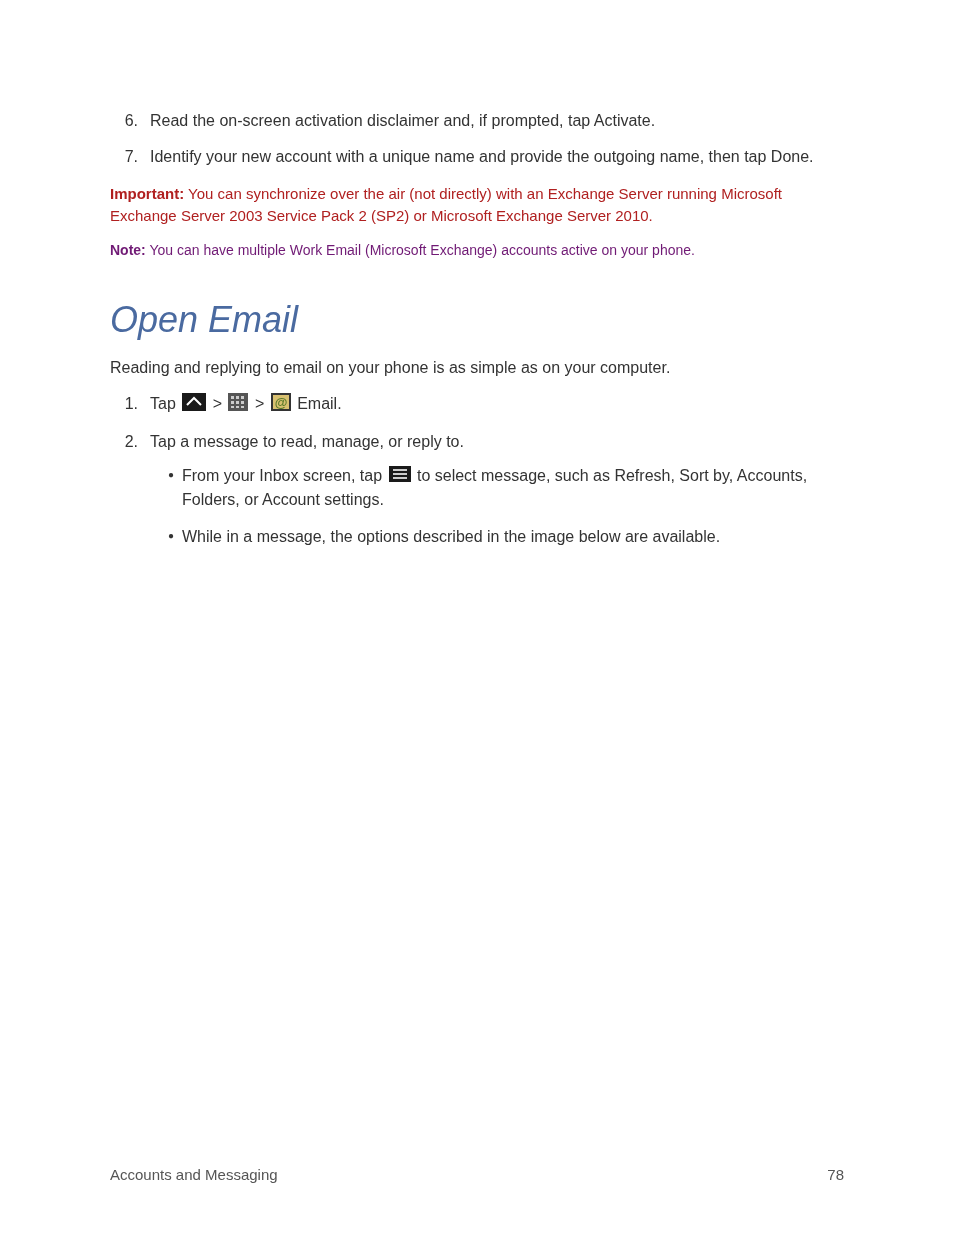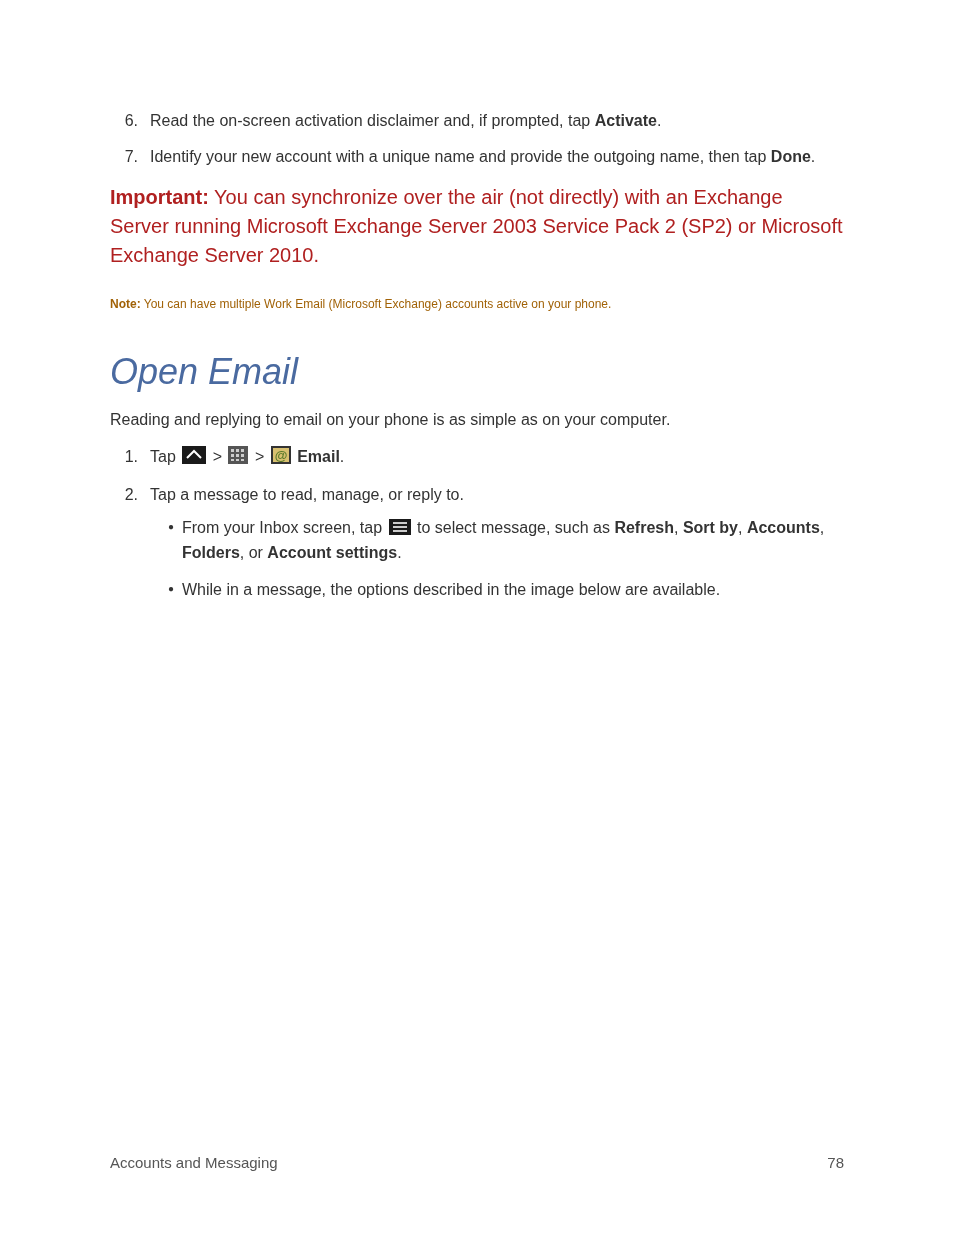--- a/index.html
+++ b/index.html
@@ -28,31 +28,31 @@
   .ol-num {
     width: 28px;
     flex-shrink: 0;
     text-align: right;
     padding-right: 12px;
     color: #333;
   }
   .ol-body {
     flex: 1;
   }
-  .bold { font-weight: bold; text-align: center; }
+  .bold { font-weight: normal; text-align: center; }
   .important {
     color: #b02020;
-    font-size: 20px;
+    font-size: 15px;
     line-height: 1.45;
-    margin-bottom: 26px;
+    margin-bottom: 14px;
   }
   .important .label { font-weight: bold; }
   .note {
-    color: #a16207;
-    font-size: 12px;
+    color: #701a75;
+    font-size: 14px;
     line-height: 1.45;
     margin-bottom: 14px;
   }
   .note .label { font-weight: bold; }
   h2.section {
     color: #4a6aa0;
     font-style: italic;
     font-family: Arial, Helvetica, sans-serif;
     font-weight: normal;
     font-size: 36px;
@@ -81,21 +81,21 @@
   .bullet-dot {
     width: 14px;
     flex-shrink: 0;
     font-size: 10px;
     line-height: 22px;
     color: #333;
   }
   .bullet-body { flex: 1; }
   .footer {
     position: absolute;
-    bottom: 64px;
+    bottom: 52px;
     left: 110px;
     right: 110px;
     display: flex;
     justify-content: space-between;
     font-size: 15px;
     color: #555;
     align-items: flex-end;
   }
 </style>
 </head>

